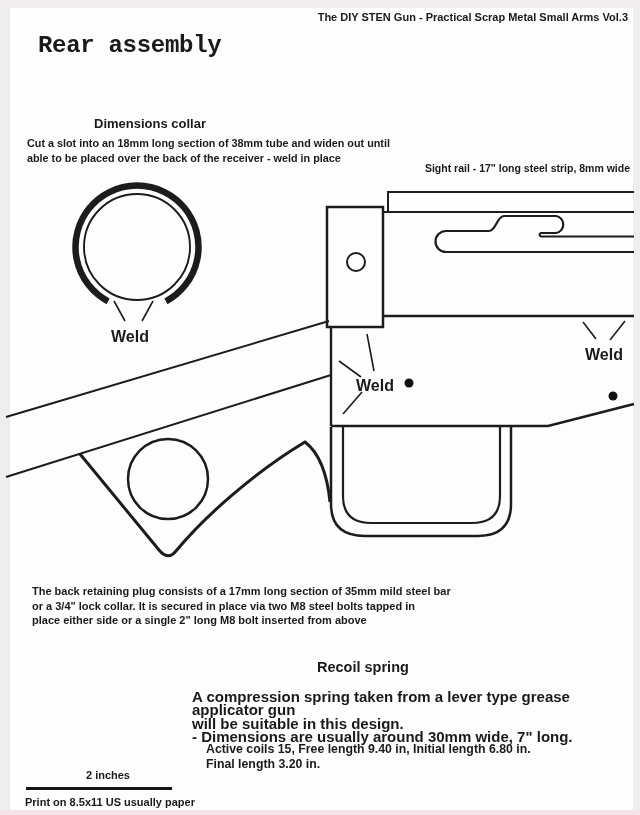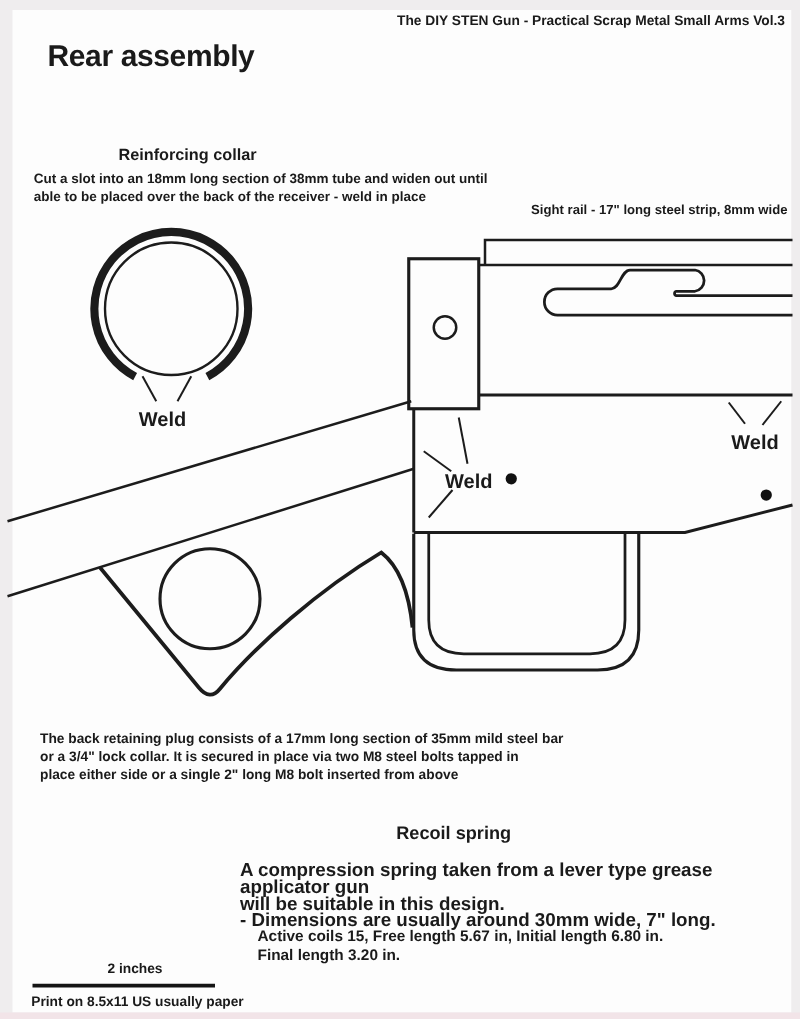--- a/index.html
+++ b/index.html
@@ -6,21 +6,21 @@
   body{
     width:640px;height:815px;position:relative;overflow:hidden;
     background:#efedee;
     font-family:"Liberation Sans", sans-serif;
     font-weight:bold;color:#1a1a1a;
     -webkit-font-smoothing:antialiased;
   }
   .page{position:absolute;left:10px;top:8px;width:623px;height:802px;background:#fdfdfd;}
   .abs{position:absolute;}
   .hdr{top:11px;right:12px;font-size:11px;white-space:nowrap;}
-  .title{left:38px;top:32px;font-size:24px;letter-spacing:-0.3px;}
+  .title{left:38px;top:32px;font-size:24px;letter-spacing:-0.3px;font-family:Liberation Mono, monospace;}
   .sec-head{left:70px;top:116px;width:160px;text-align:center;font-size:13px;}
   .collar-note{left:27px;top:136px;font-size:10.8px;line-height:14.5px;white-space:pre-line;}
   .sight-note{top:162px;right:10px;font-size:10.5px;white-space:nowrap;}
   .weld{width:40px;text-align:center;font-size:16px;}
   .weld-collar{left:110px;top:328px;}
   .weld-center{left:355px;top:377px;}
   .weld-right{left:584px;top:346px;}
   .plug-note{left:32px;top:584px;font-size:11px;line-height:14.6px;white-space:pre-line;}
   .recoil-head{left:317px;top:659px;width:160px;text-align:left;font-size:14.5px;}
   .recoil-body{left:192px;top:690px;font-size:15px;line-height:13.4px;white-space:pre-line;}
@@ -72,41 +72,41 @@
   <path class="ln" stroke-width="3" d="M 80 454 L 159 550 Q 168 561 176 551 C 205 516 255 472 305 442 C 318 452 327 472 330 502"></path>
   <circle class="ln" cx="168" cy="479" r="40" stroke-width="2.5"></circle>
 
   <path class="ln" stroke-width="2.5" d="M 331 427 L 331 504 Q 331 536 365 536 L 478 536 Q 511 536 511 504 L 511 427"></path>
   <path class="ln" stroke-width="2.2" d="M 343 427 L 343 496 Q 343 523 371 523 L 472 523 Q 500 523 500 496 L 500 427"></path>
 </svg>
 
 <div class="abs hdr">The DIY STEN Gun - Practical Scrap Metal Small Arms Vol.3</div>
 <div class="abs title">Rear assembly</div>
 
-<div class="abs sec-head">Reinforcing collar</div>
+<div class="abs sec-head">Dimensions collar</div>
 <div class="abs collar-note">Cut a slot into an 18mm long section of 38mm tube and widen out until
 able to be placed over the back of the receiver - weld in place</div>
 
 <div class="abs sight-note">Sight rail - 17" long steel strip, 8mm wide</div>
 
 <div class="abs weld weld-collar">Weld</div>
 <div class="abs weld weld-center">Weld</div>
 <div class="abs weld weld-right">Weld</div>
 
 <div class="abs plug-note">The back retaining plug consists of a 17mm long section of 35mm mild steel bar
 or a 3/4" lock collar. It is secured in place via two M8 steel bolts tapped in
 place either side or a single 2" long M8 bolt inserted from above</div>
 
 <div class="abs recoil-head">Recoil spring</div>
 <div class="abs recoil-body">A compression spring taken from a lever type grease applicator gun
 will be suitable in this design.
 - Dimensions are usually around 30mm wide, 7" long.</div>
 
 <div class="abs orig">
-  <div>Active coils 15, Free length 5.67 in, Initial length 6.80 in.</div>
+  <div>Active coils 15, Free length 9.40 in, Initial length 6.80 in.</div>
   <div>Final length 3.20 in.</div>
 </div>
 
 <div class="abs scale-label">2 inches</div>
 <div class="abs scale-bar"></div>
 <div class="abs print-note">Print on 8.5x11 US usually paper</div>
 
 <div class="abs page-edge-bottom"></div>
 
 </body></html>

